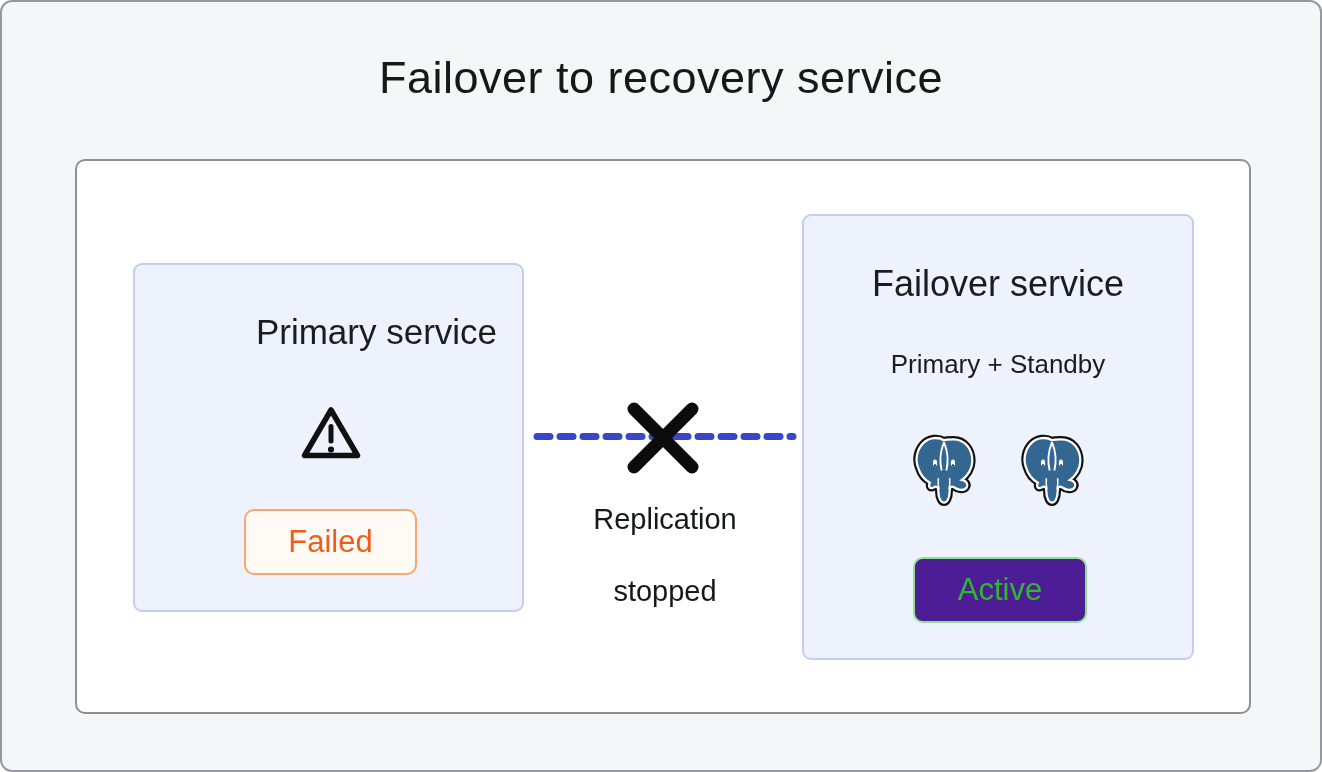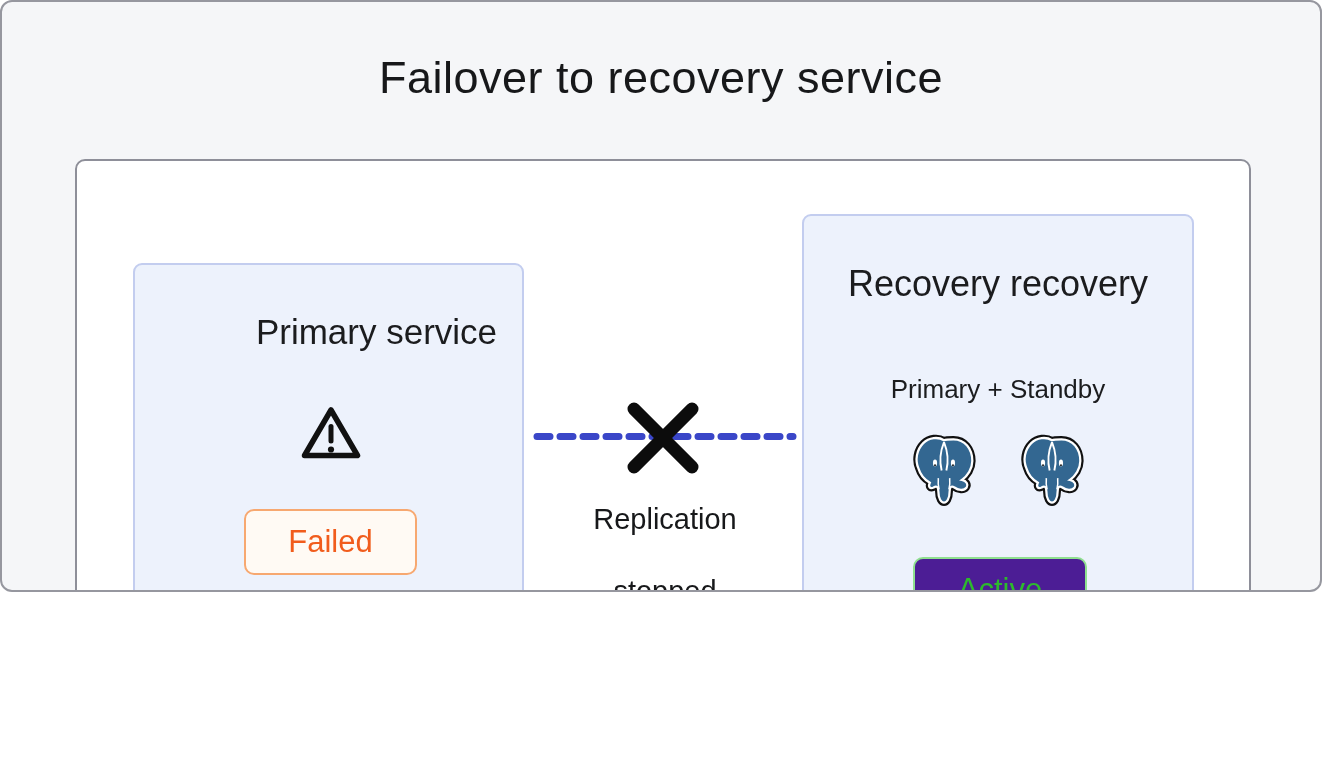--- a/index.html
+++ b/index.html
@@ -4,21 +4,21 @@
 <style>
   html, body {
     margin: 0;
     padding: 0;
     background: #ffffff;
     font-family: "Liberation Sans", sans-serif;
   }
   .stage {
     position: relative;
     width: 1322px;
-    height: 592px;
+    height: 772px;
     box-sizing: border-box;
     background: #F5F6F8;
     border: 2px solid #96979F;
     border-radius: 12px;
     overflow: hidden;
   }
   .diagram-title {
     position: absolute;
     top: 50px;
     left: 0;
@@ -78,21 +78,20 @@
   }
   .card-subtitle {
     position: absolute;
     top: 133px;
     left: 0;
     width: 100%;
     text-align: center;
     font-size: 26px;
     color: #1B1C1E;
     font-weight: 400;
-    margin-top: 25px;
   }
   .warning-icon-wrap {
     position: absolute;
     left: 164px;
     top: 139px;
     width: 64px;
     height: 58px;
   }
   .elephant-row {
     position: absolute;
@@ -188,21 +187,21 @@
   <div class="x-cross-wrap">
     <svg width="80" height="80" viewBox="0 0 80 80">
       <line x1="11" y1="11" x2="69" y2="69" stroke="#0C0C0C" stroke-width="13" stroke-linecap="round"></line>
       <line x1="69" y1="11" x2="11" y2="69" stroke="#0C0C0C" stroke-width="13" stroke-linecap="round"></line>
     </svg>
   </div>
 
   <div class="connector-label">Replication stopped</div>
 
   <div class="service-card card-recovery">
-    <div class="card-title">Recovery recovery</div>
+    <div class="card-title">Failover service</div>
 
     <div class="card-subtitle">Primary + Standby</div>
 
     <div class="elephant-row">
       <span>
         <svg width="68" height="73" viewBox="0 0 72 76">
           <path d="M36,6 C30,2 20,3 14,9 C7,16 5,27 9,36 C11,43 16,48 21,51 C19,55 21,58 25,56 C28,54 30,55 30,60 C30,68 33,72 36,72 C39,72 42,68 42,60 C42,55 44,54 47,56 C51,59 57,60 60,56 C62,53 60,49 55,48 C61,44 66,36 66,28 C66,15 58,5 46,5 C42,5 38,5 36,6 Z" fill="none" stroke="#111111" stroke-width="7" stroke-linejoin="round"></path>
           <path d="M36,6 C30,2 20,3 14,9 C7,16 5,27 9,36 C11,43 16,48 21,51 C19,55 21,58 25,56 C28,54 30,55 30,60 C30,68 33,72 36,72 C39,72 42,68 42,60 C42,55 44,54 47,56 C51,59 57,60 60,56 C62,53 60,49 55,48 C61,44 66,36 66,28 C66,15 58,5 46,5 C42,5 38,5 36,6 Z" fill="#336791" stroke="#ffffff" stroke-width="2.4"></path>
           <path d="M36,8 C32,18 31,28 33.5,38" fill="none" stroke="#ffffff" stroke-width="2"></path>
           <path d="M36,8 C40,18 41,28 38.5,38" fill="none" stroke="#ffffff" stroke-width="2"></path>

